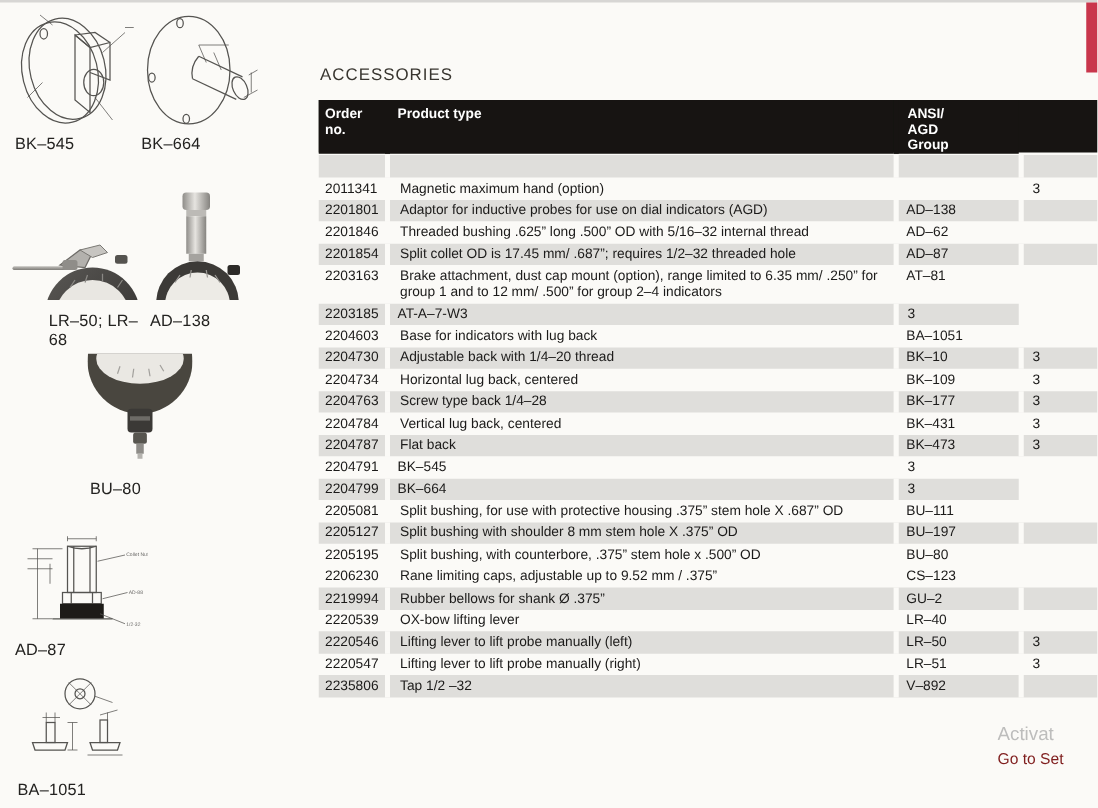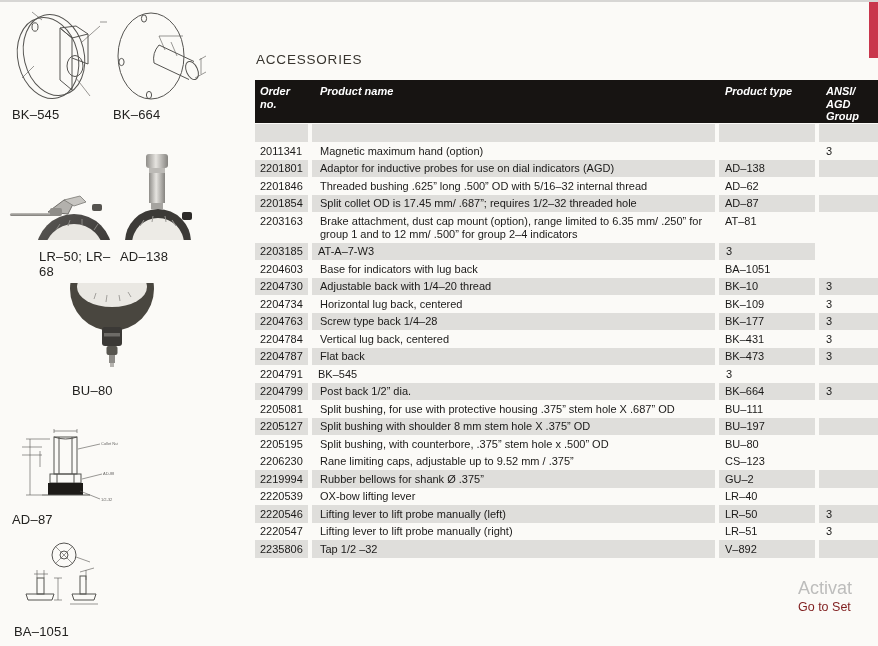--- a/index.html
+++ b/index.html
@@ -38,35 +38,35 @@
   .fig svg{display:block;}
 
   
   .main{position:absolute;left:222px;top:46px;width:623px;margin-left:33px;}
   .page-title{font-size:13.5px;font-weight:400;letter-spacing:.8px;color:#38352f;margin:6px 0 0 1px;}
   .acc-table{margin-top:13px;width:623px;font-size:11px;}
   .t-row{display:grid;grid-template-columns:53px 407px 100px 63px;}
   .t-row > div{box-sizing:border-box;line-height:13px;}
   .t-row > div + div{border-left:4px solid var(--page-bg);}
   .t-head{background:var(--header-bg);height:42px;color:#fff;font-weight:bold;}
-  .t-head > div{padding-top:5px;background:var(--header-bg);font-style:italic;}
+  .t-head > div{padding-top:5px;background:var(--header-bg);}
   .t-head > div + div{border-left-color:var(--header-bg);}
   .t-head .c4{white-space:pre-line;line-height:12.5px;}
   .spacer{height:18px;margin-top:2px;}
   .spacer > div{background:var(--row-alt);}
   .body-row > div{padding-top:2.5px;padding-bottom:2px;min-height:17.5px;}
   .body-row.alt > div{background:var(--row-alt);}
   .c1{padding-left:5px;}
   .c2{padding-left:8px;padding-right:6px;}
   .c3{padding-left:6px;}
   .c4{padding-left:7px;}
 
   
   .watermark{position:absolute;left:798px;top:577px;width:80px;overflow:hidden;}
-  .wm1{font-size:18px;color:#bdbdbc;line-height:22px;white-space:nowrap;}
+  .wm1{font-size:15px;color:#bdbdbc;line-height:22px;white-space:nowrap;}
   .wm2{font-size:12.5px;color:#7f1d1d;line-height:17px;white-space:nowrap;}
 
   .line-art{stroke:#555451;fill:none;stroke-width:1;}
   .thin{stroke-width:.6;}
   .tinytxt{font-size:4px;fill:#6a6967;}
 </style>
 </head>
 <body>
 
 <div class="topline"></div>
@@ -232,21 +232,20 @@
     <div class="cap">BA–1051</div>
   </div>
 </div>
 
 <div class="main">
   <div class="page-title">ACCESSORIES</div>
 
   <div class="acc-table">
     <div class="t-row t-head">
       <div class="c1">Order no.</div>
-      <div class="c2">Product name</div>
       <div class="c3">Product type</div>
       <div class="c4">ANSI/
 AGD
 Group</div>
     </div>
     <div class="t-row spacer">
       <div class="c1"></div>
         <div class="c2"></div>
         <div class="c3"></div>
         <div class="c4"></div>
@@ -323,21 +322,20 @@
     <div class="c3">BK–473</div>
     <div class="c4">3</div>
   </div>
         <div class="t-row body-row">
     <div class="c1">2204791</div>
     <div class="c3">BK–545</div>
     <div class="c4">3</div>
   </div>
         <div class="t-row body-row alt">
     <div class="c1">2204799</div>
-    <div class="c2">Post back 1/2” dia.</div>
     <div class="c3">BK–664</div>
     <div class="c4">3</div>
   </div>
         <div class="t-row body-row">
     <div class="c1">2205081</div>
     <div class="c2">Split bushing, for use with protective housing .375” stem hole X .687” OD</div>
     <div class="c3">BU–111</div>
     <div class="c4"></div>
   </div>
         <div class="t-row body-row alt">

